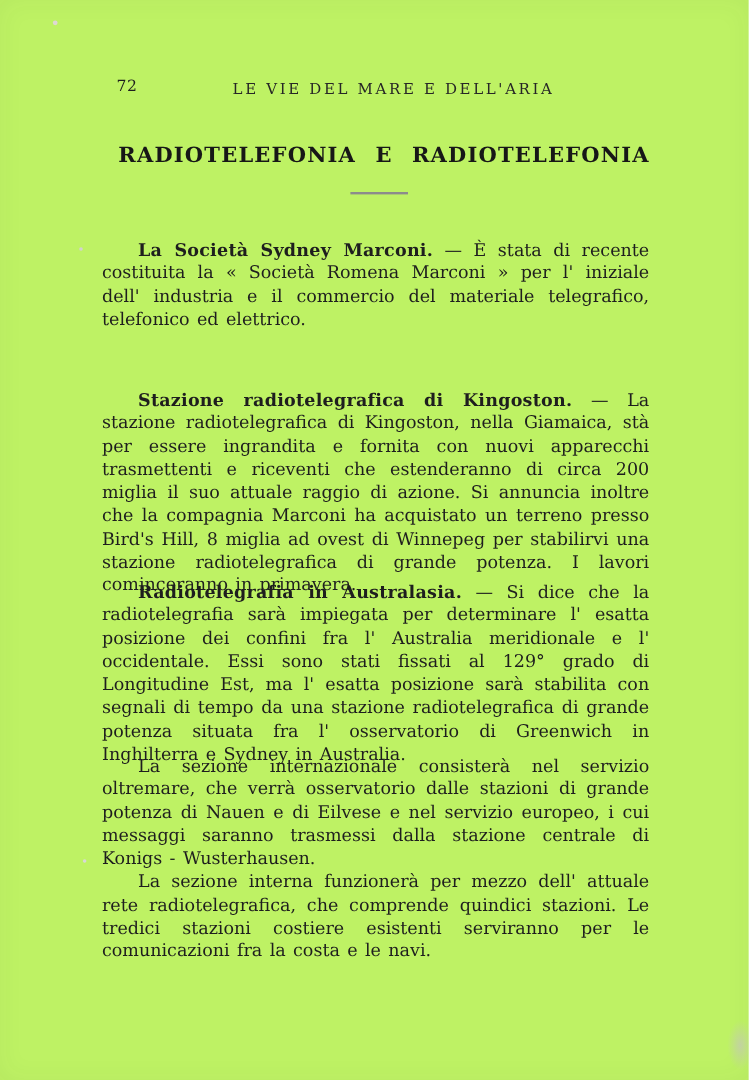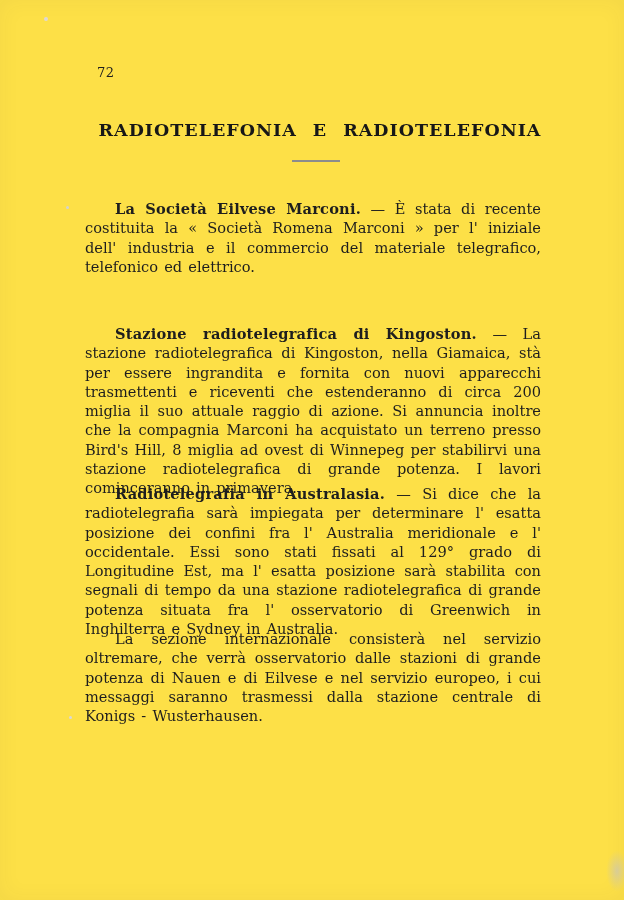--- a/index.html
+++ b/index.html
@@ -4,21 +4,21 @@
 <style>
   html, body {
     margin: 0;
     padding: 0;
     background: #ffffff;
   }
   .page {
     position: relative;
     width: 624px;
     height: 900px;
-    background: #fde047;
+    background: #bef264;
     font-family: "DejaVu Serif", "Liberation Serif", serif;
     color: #1e1e1e;
     overflow: hidden;
     box-shadow: inset 0 0 22px rgba(60,55,50,0.05);
   }
 
   
   .page-number {
     position: absolute;
     left: 97px;
@@ -126,41 +126,43 @@
     opacity: 0.65;
   }
 </style>
 </head>
 <body>
 
 <div class="page">
 
   <span class="page-number">72</span>
 
+  <div class="running-title">LE VIE DEL MARE E DELL'ARIA</div>
 
   <h1 class="article-title">RADIOTELEFONIA E RADIOTELEFONIA</h1>
 
   <div class="title-rule"></div>
 
   <div class="content">
 
     <section class="section-1">
-      <p class="para"><span class="lead">La Società Eilvese Marconi.</span><span> — È stata di recente costituita la « Società Romena Marconi » per l' iniziale dell' industria e il commercio del materiale telegrafico, telefonico ed elettrico.</span></p>
+      <p class="para"><span class="lead">La Società Sydney Marconi.</span><span> — È stata di recente costituita la « Società Romena Marconi » per l' iniziale dell' industria e il commercio del materiale telegrafico, telefonico ed elettrico.</span></p>
     </section>
 
     <section class="section-2">
       <p class="para"><span class="lead">Stazione radiotelegrafica di Kingoston.</span><span> — La stazione radiotelegrafica di Kingoston, nella Giamaica, stà per essere ingrandita e fornita con nuovi apparecchi trasmettenti e riceventi che estenderanno di circa 200 miglia il suo attuale raggio di azione. Si annuncia inoltre che la compagnia Marconi ha acquistato un terreno presso Bird's Hill, 8 miglia ad ovest di Winnepeg per stabilirvi una stazione radiotelegrafica di grande potenza. I lavori cominceranno in primavera.</span></p>
     </section>
 
     <section class="section-3">
       <p class="para"><span class="lead">Radiotelegrafia in Australasia.</span><span> — Si dice che la radiotelegrafia sarà impiegata per determinare l' esatta posizione dei confini fra l' Australia meridionale e l' occidentale. Essi sono stati fissati al 129° grado di Longitudine Est, ma l' esatta posizione sarà stabilita con segnali di tempo da una stazione radiotelegrafica di grande potenza situata fra l' osservatorio di Greenwich in Inghilterra e Sydney in Australia.</span></p>
     </section>
 
     <section class="section-4">
       <p class="para"><span>La sezione internazionale consisterà nel servizio oltremare, che verrà osservatorio dalle stazioni di grande potenza di Nauen e di Eilvese e nel servizio europeo, i cui messaggi saranno trasmessi dalla stazione centrale di Konigs - Wusterhausen.</span></p>
+      <p class="para"><span>La sezione interna funzionerà per mezzo dell' attuale rete radiotelegrafica, che comprende quindici stazioni. Le tredici stazioni costiere esistenti serviranno per le comunicazioni fra la costa e le navi.</span></p>
     </section>
 
   </div>
 
   <div class="speck-top-left"></div>
   <div class="speck-left-margin"></div>
   <div class="speck-left-lower"></div>
   <div class="smudge-bottom-right"></div>
 
 </div>

